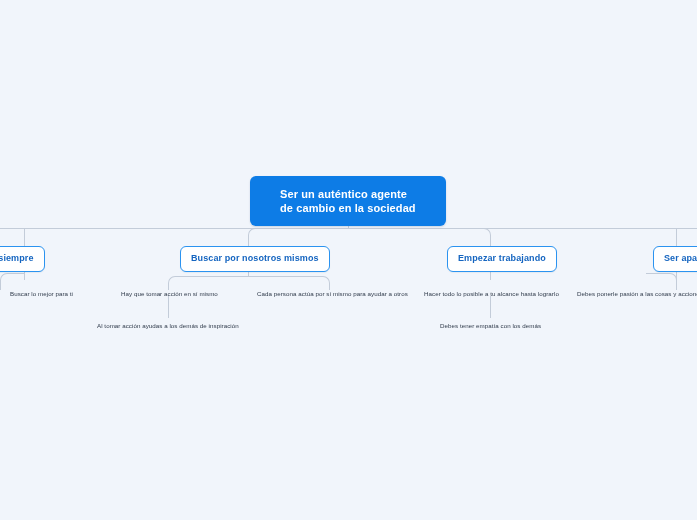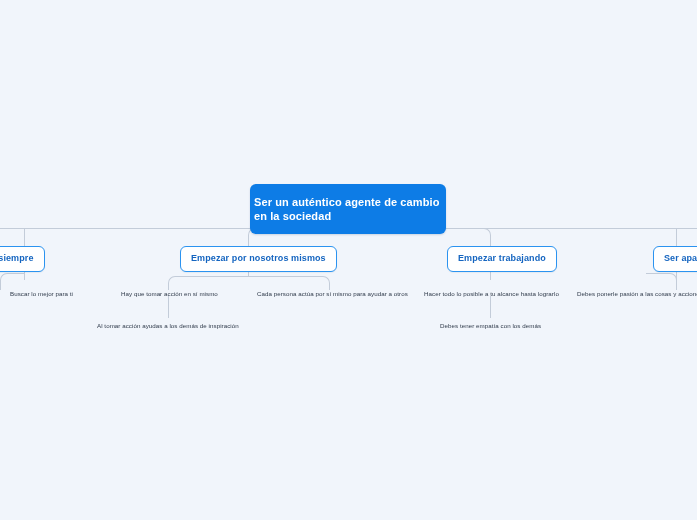--- a/index.html
+++ b/index.html
@@ -49,24 +49,23 @@
   }
 
   .node-root {
     background: #0d7ce6;
     color: #ffffff;
     border-radius: 6px;
     font-size: 11px;
     font-weight: bold;
     line-height: 14px;
     letter-spacing: 0.1px;
-    padding: 11px 4px;
+    padding: 11px 30px;
     white-space: normal;
     box-shadow: 0 1px 2px rgba(20,60,110,0.18);
-    margin-top: 8px;
   }
 
   .node-branch {
     background: #ffffff;
     color: #1565c0;
     border: 1.5px solid #2b93f0;
     border-radius: 6px;
     font-size: 9px;
     font-weight: bold;
     letter-spacing: 0.1px;
@@ -112,21 +111,21 @@
 
   <div class="line v" style="left:490px; top:296px; height:22px;"></div>
 
   <div class="line v" style="left:676px; top:268px; height:12px;"></div>
   <div class="elbow tr" style="left:646px; top:273px; width:30px; height:16px;"></div>
 
   <div class="node node-root" style="left:250px; top:176px; width:196px;">Ser un auténtico agente de cambio en la sociedad</div>
 
   <div class="node node-branch" style="left:-24px; top:246px;">ra siempre</div>
 
-  <div class="node node-branch" style="left:180px; top:246px;">Empezar por nosotros mismos</div>
+  <div class="node node-branch" style="left:180px; top:246px;">Buscar por nosotros mismos</div>
 
   <div class="node node-branch" style="left:447px; top:246px;">Empezar trabajando</div>
 
   <div class="node node-branch" style="left:653px; top:246px;">Ser apasi</div>
 
   <div class="node node-leaf" style="left:10px; top:289px;">Buscar lo mejor para ti</div>
 
   <div class="node node-leaf" style="left:121px; top:289px;">Hay que tomar acción en sí mismo</div>
 
   <div class="node node-leaf" style="left:257px; top:289px;">Cada persona actúa por sí mismo para ayudar a otros</div>

